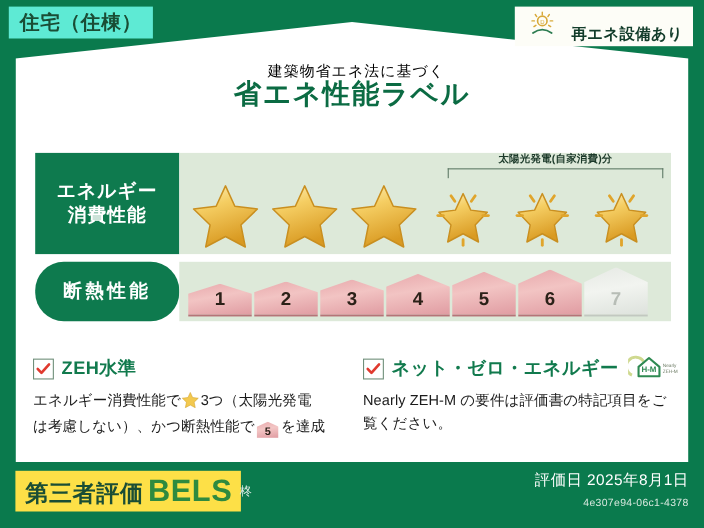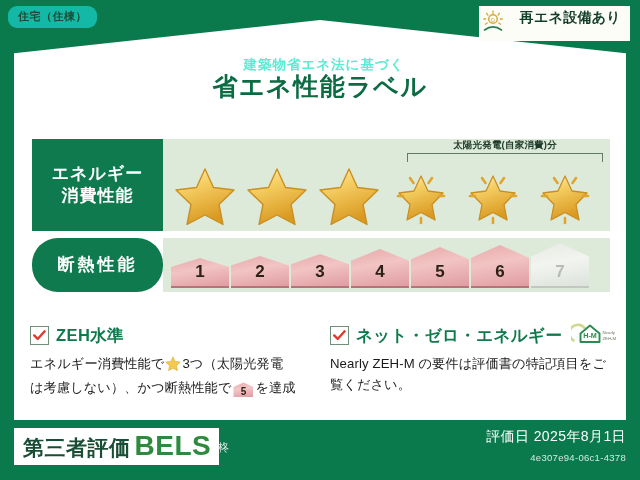--- a/index.html
+++ b/index.html
@@ -35,63 +35,62 @@
     background: #ffffff;
     -webkit-clip-path: polygon(0% 8.3%, 50% 0%, 100% 8.3%, 100% 100%, 0% 100%);
     clip-path: polygon(0% 8.3%, 50% 0%, 100% 8.3%, 100% 100%, 0% 100%);
   }
 
   
   .type-chip {
     position: absolute;
     left: 8px;
     top: 6px;
-    background: #14b8a6;
+    background: #5eead4;
     color: #1a4d35;
-    font-size: 11px;
+    font-size: 18px;
     font-weight: bold;
     padding: 5px 10px 6px 10px;
     letter-spacing: 0.5px;
     line-height: 1;
     white-space: nowrap;
-    border-radius: 9px;
   }
 
   
   .renew-badge {
     position: absolute;
     right: 10px;
     top: 6px;
     background: #fdfdf7;
     display: flex;
-    align-items: flex-start;
+    align-items: flex-end;
     gap: 15px;
-    padding: 4px 9px 5px 2px;
+    padding: 4px 9px 5px 13px;
     white-space: nowrap;
   }
   .renew-badge .renew-text {
     font-size: 14px;
     font-weight: bold;
     color: #123c2a;
     letter-spacing: 0.3px;
     line-height: 1;
   }
 
   
   .title-wrap {
     position: absolute;
     left: 0;
     top: 58px;
     width: 640px;
     text-align: center;
   }
   .title-sub {
     font-size: 13.5px;
-    font-weight: bold;
-    color: #5eead4;
+    font-weight: normal;
+    color: #000000;
     letter-spacing: 1px;
     line-height: 1.1;
     margin-left: 8px;
   }
   .title-main {
     margin-top: 0;
     font-size: 25px;
     font-weight: bold;
     color: #0b6b43;
     letter-spacing: 1.5px;
@@ -286,21 +285,21 @@
     left: 0;
     bottom: 0;
     width: 640px;
     height: 60px;
     background: #0a7a4d;
   }
   .bels-chip {
     position: absolute;
     left: 14px;
     top: 8px;
-    background: #ffffff;
+    background: #fde047;
     display: flex;
     align-items: baseline;
     gap: 4px;
     padding: 3px 8px 5px 9px;
     white-space: nowrap;
   }
   .bels-jp {
     font-size: 21px;
     font-weight: bold;
     color: #1a4d35;

